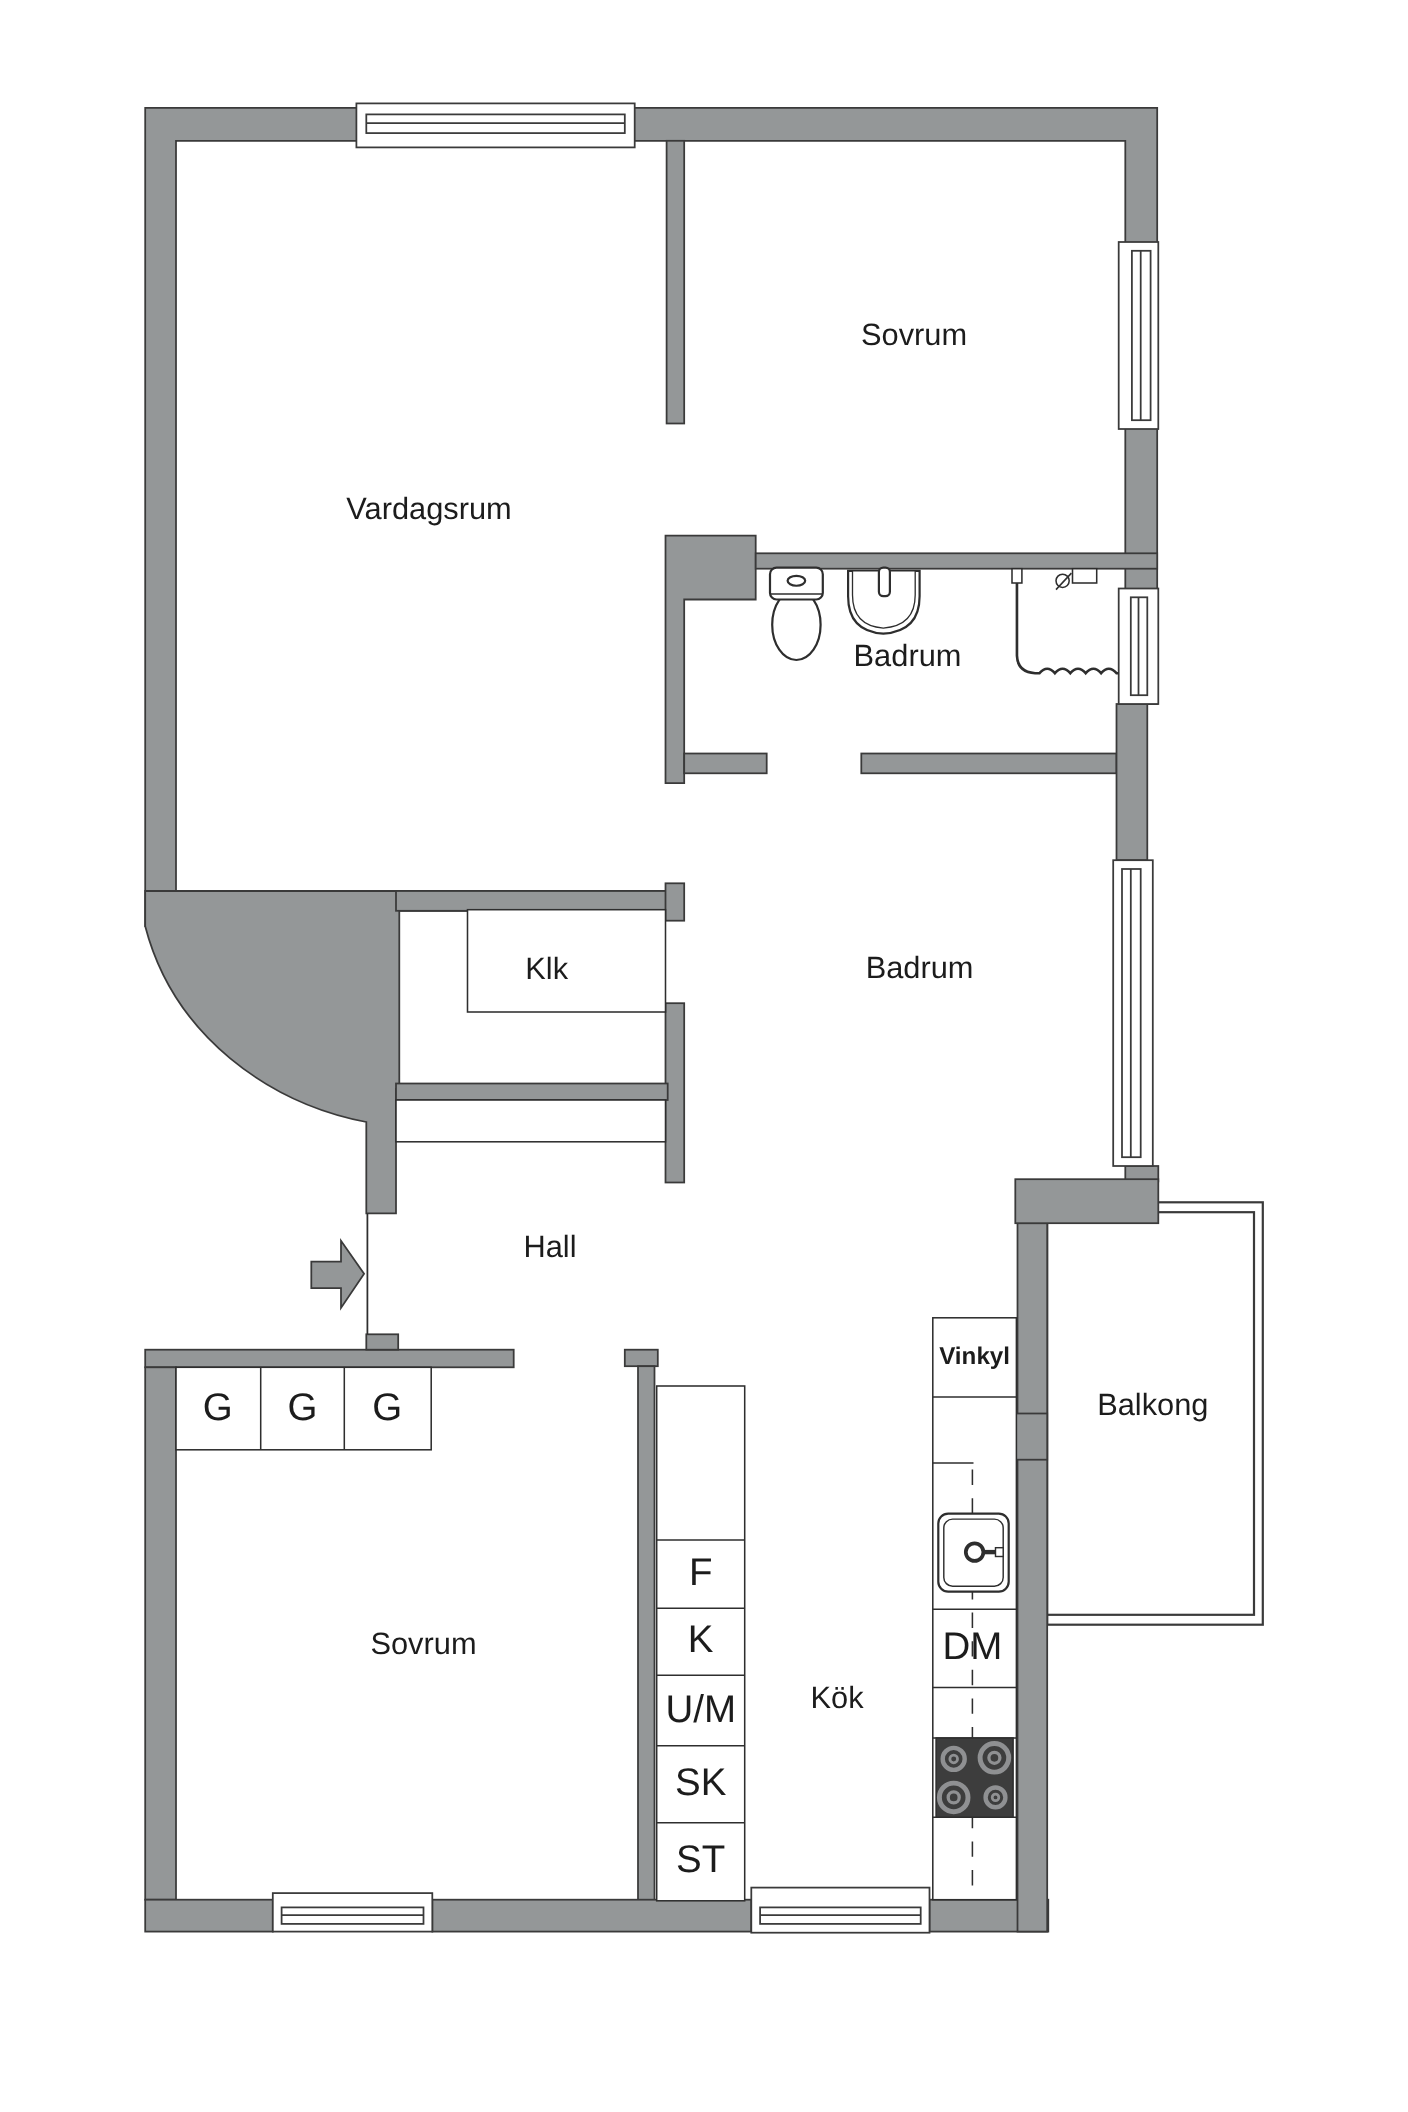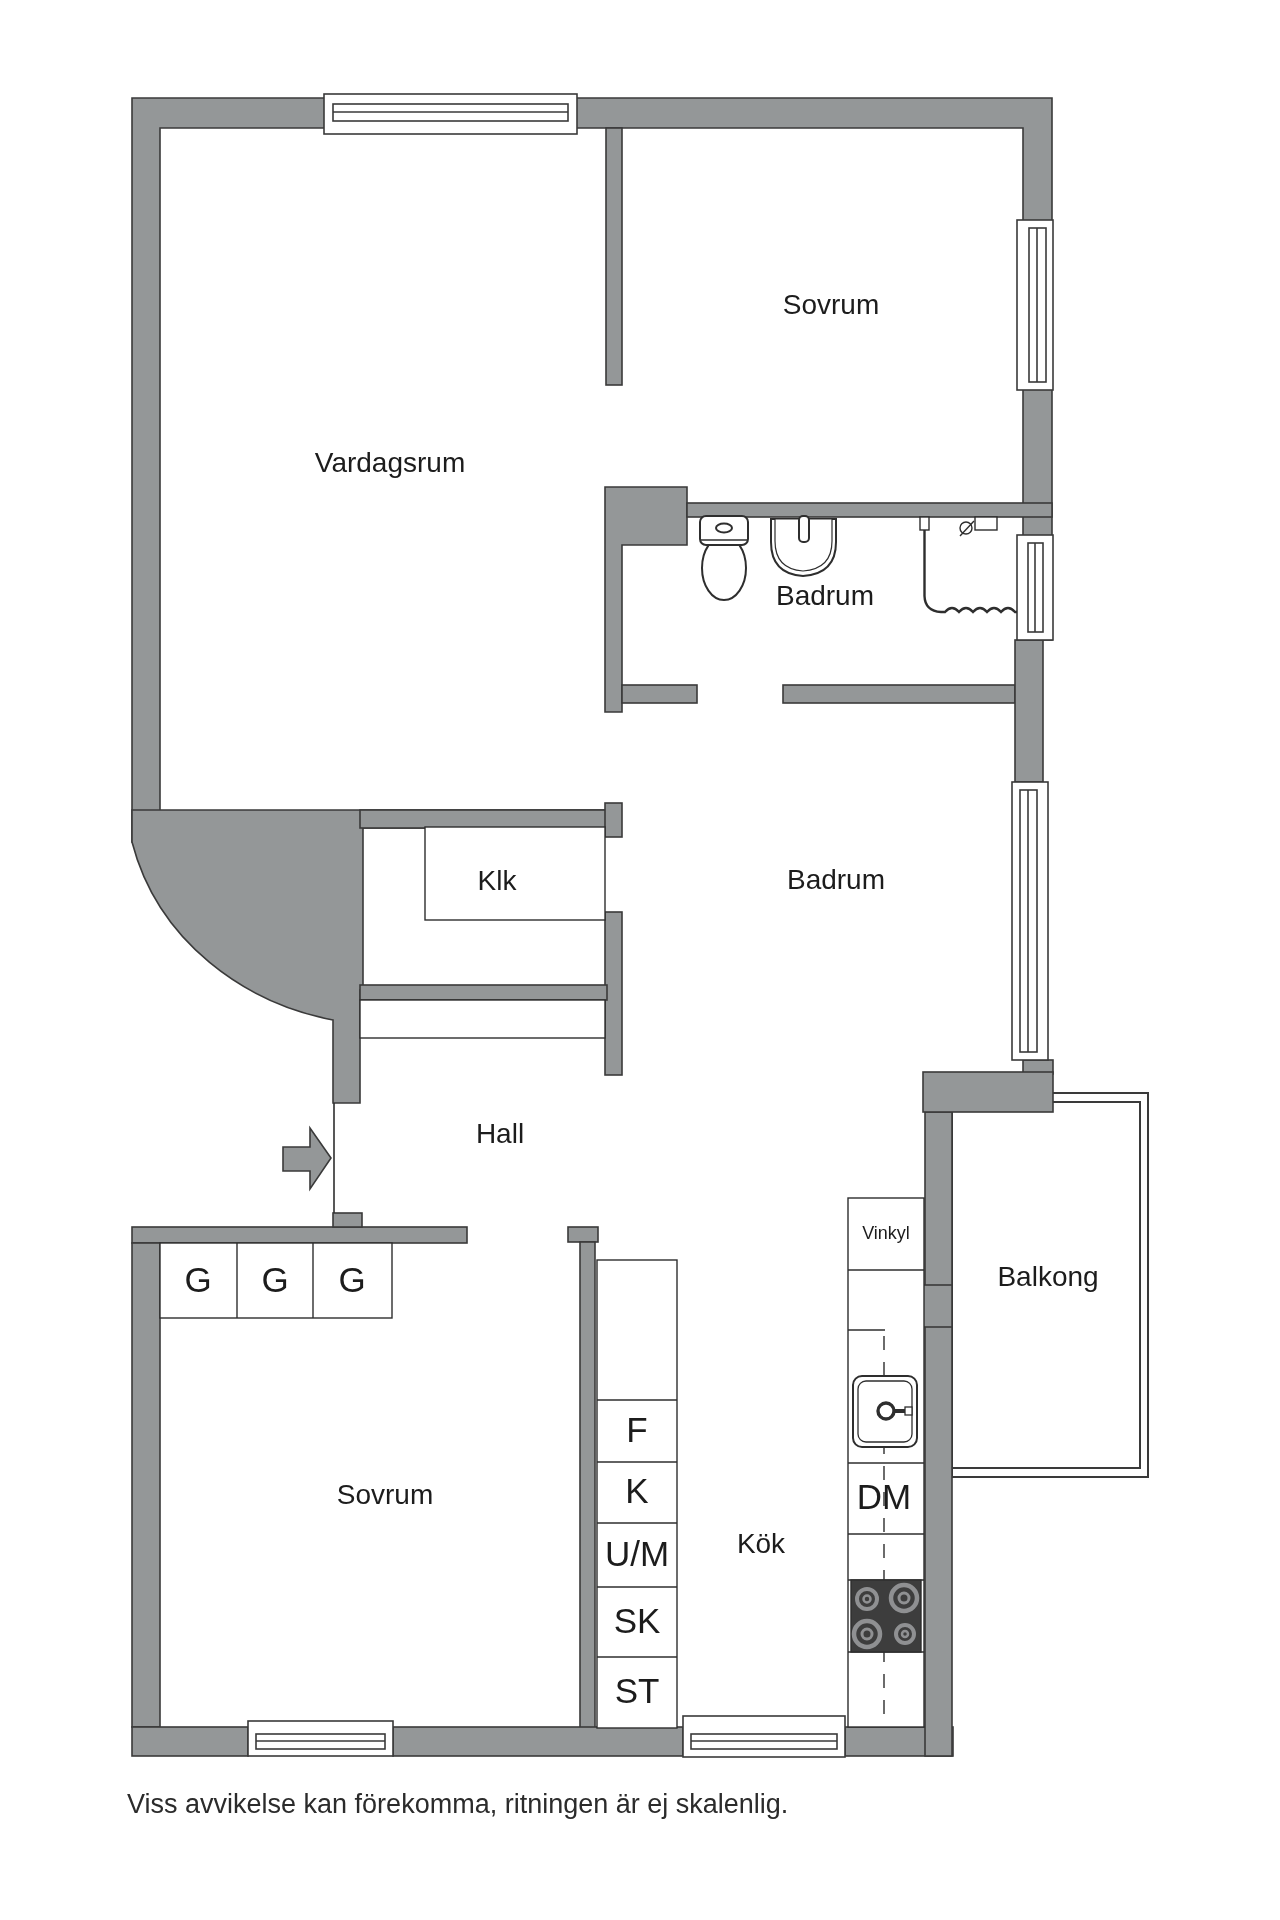--- a/index.html
+++ b/index.html
@@ -2,21 +2,21 @@
 <html><head>
 <meta charset="utf-8">
 <style>
   html,body{margin:0;padding:0;background:#ffffff;}
   #canvas{position:relative;width:1280px;height:1920px;background:#ffffff;overflow:hidden;
           font-family:"Liberation Sans",sans-serif;}
   #plan-svg{position:absolute;left:0;top:0;}
   .lbl{position:absolute;transform:translate(-50%,-50%);font-size:28px;color:#1c1c1c;
        white-space:nowrap;letter-spacing:0px;}
   .lbl.md{font-size:35px;}
-  .lbl.sm{font-size:18px;}
+  .lbl.sm{font-size:22px;font-weight:bold;}
   #footer-note{position:absolute;left:127px;top:1789px;font-size:27px;color:#2b2b2b;}
 </style>
 </head>
 <body>
 
 <div id="canvas">
 
 <svg id="plan-svg" width="1280" height="1920" viewBox="0 0 1280 1920">
 
   <g fill="#ffffff" stroke="#3a3a3a" stroke-width="2">
@@ -199,14 +199,13 @@
   <div class="lbl md" style="left:884px;top:1497px">DM</div>
   <div class="lbl md" style="left:198px;top:1280px">G</div>
   <div class="lbl md" style="left:275px;top:1280px">G</div>
   <div class="lbl md" style="left:352px;top:1280px">G</div>
   <div class="lbl md" style="left:637px;top:1430px">F</div>
   <div class="lbl md" style="left:637px;top:1491px">K</div>
   <div class="lbl md" style="left:637px;top:1554px">U/M</div>
   <div class="lbl md" style="left:637px;top:1621px">SK</div>
   <div class="lbl md" style="left:637px;top:1691px">ST</div>
 
-  <div id="footer-note">Viss avvikelse kan förekomma, ritningen är ej skalenlig.</div>
 </div>
 
 </body></html>

